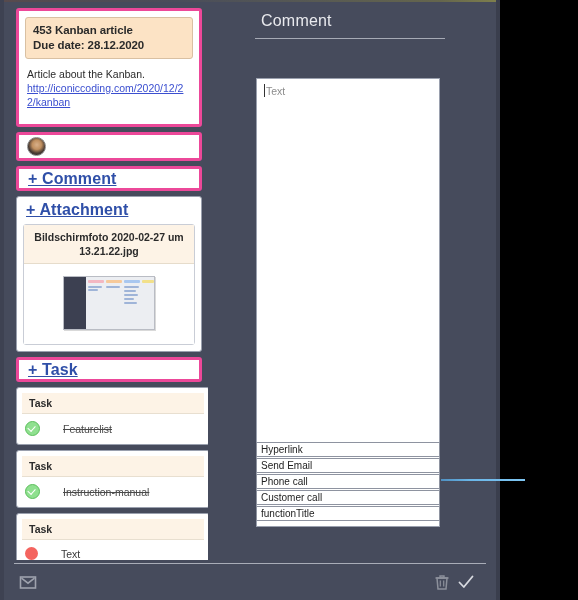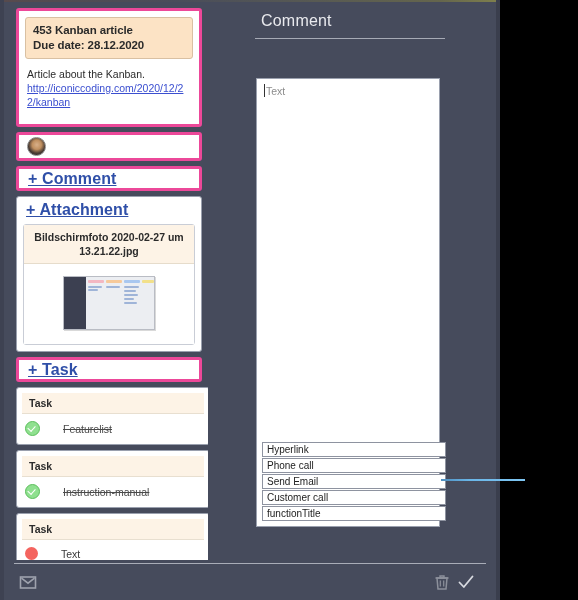--- a/index.html
+++ b/index.html
@@ -63,21 +63,21 @@
   .task-label.done{text-decoration:line-through;color:#4a4a4a;}
 
   
   .cmt-title{position:absolute;left:261px;top:12px;font-size:16px;color:#e9eaee;letter-spacing:.2px;}
   .cmt-rule{position:absolute;left:255px;top:38px;width:190px;height:1px;background:#a6aab5;}
   .cmt-box{position:absolute;left:256px;top:78px;width:184px;height:449px;background:#fff;
            border:1px solid #9aa0ae;box-sizing:border-box;padding:6px 7px;}
   .cmt-ph{font-size:10.5px;color:#8d8d8d;position:relative;padding-left:2px;}
   .caret{position:absolute;left:0;top:-1px;width:1px;height:13px;background:#333;}
 
-  .fn-list{position:absolute;left:262px;top:442px;width:184px;}
+  .fn-list{position:absolute;left:256px;top:442px;width:184px;}
   .fn-item{height:15px;background:#fff;border:1px solid #8e93a0;box-sizing:border-box;
            margin-bottom:1px;padding:0 0 0 4px;display:flex;align-items:center;
            font-size:10px;color:#222;}
   .connector{position:absolute;left:441px;top:479px;width:84px;height:2px;
              background:linear-gradient(90deg,#4f8fc0 0%,#6ab6e8 35%,#7fc6f2 100%);}
 
   
   .bottom-rule{position:absolute;left:14px;top:563px;width:472px;height:1px;background:#a9adb8;}
   .bbar{position:absolute;left:0;top:566px;width:500px;height:34px;}
   .bicon{position:absolute;top:6px;width:20px;height:20px;}
@@ -175,22 +175,22 @@
 
   <div class="cmt-title">Comment</div>
   <div class="cmt-rule"></div>
 
   <div class="cmt-box">
     <div class="cmt-ph"><span class="caret"></span>Text</div>
   </div>
 
   <div class="fn-list">
     <div class="fn-item">Hyperlink</div>
+    <div class="fn-item">Send Email</div>
     <div class="fn-item">Phone call</div>
-    <div class="fn-item">Send Email</div>
     <div class="fn-item">Customer call</div>
     <div class="fn-item">functionTitle</div>
   </div>
 
   <div class="connector"></div>
 
   <div class="bottom-rule"></div>
   <div class="bbar">
     <div class="bicon" style="left:18px;">
       <svg width="20" height="20" viewBox="0 0 20 20">

